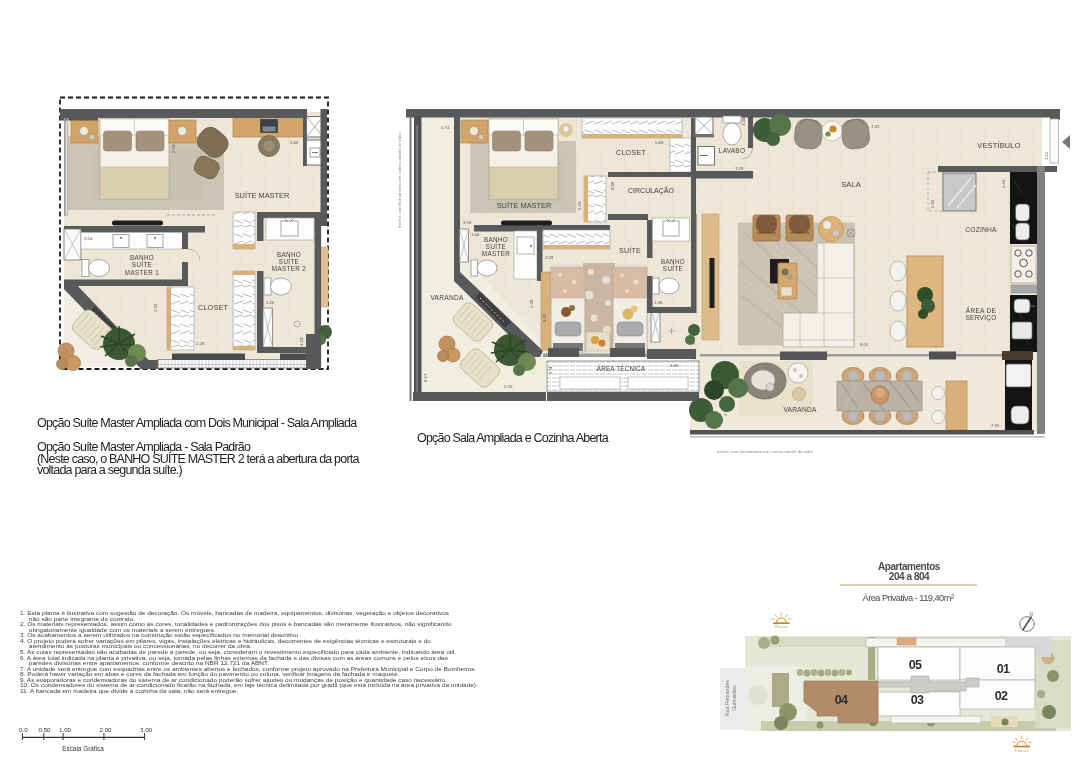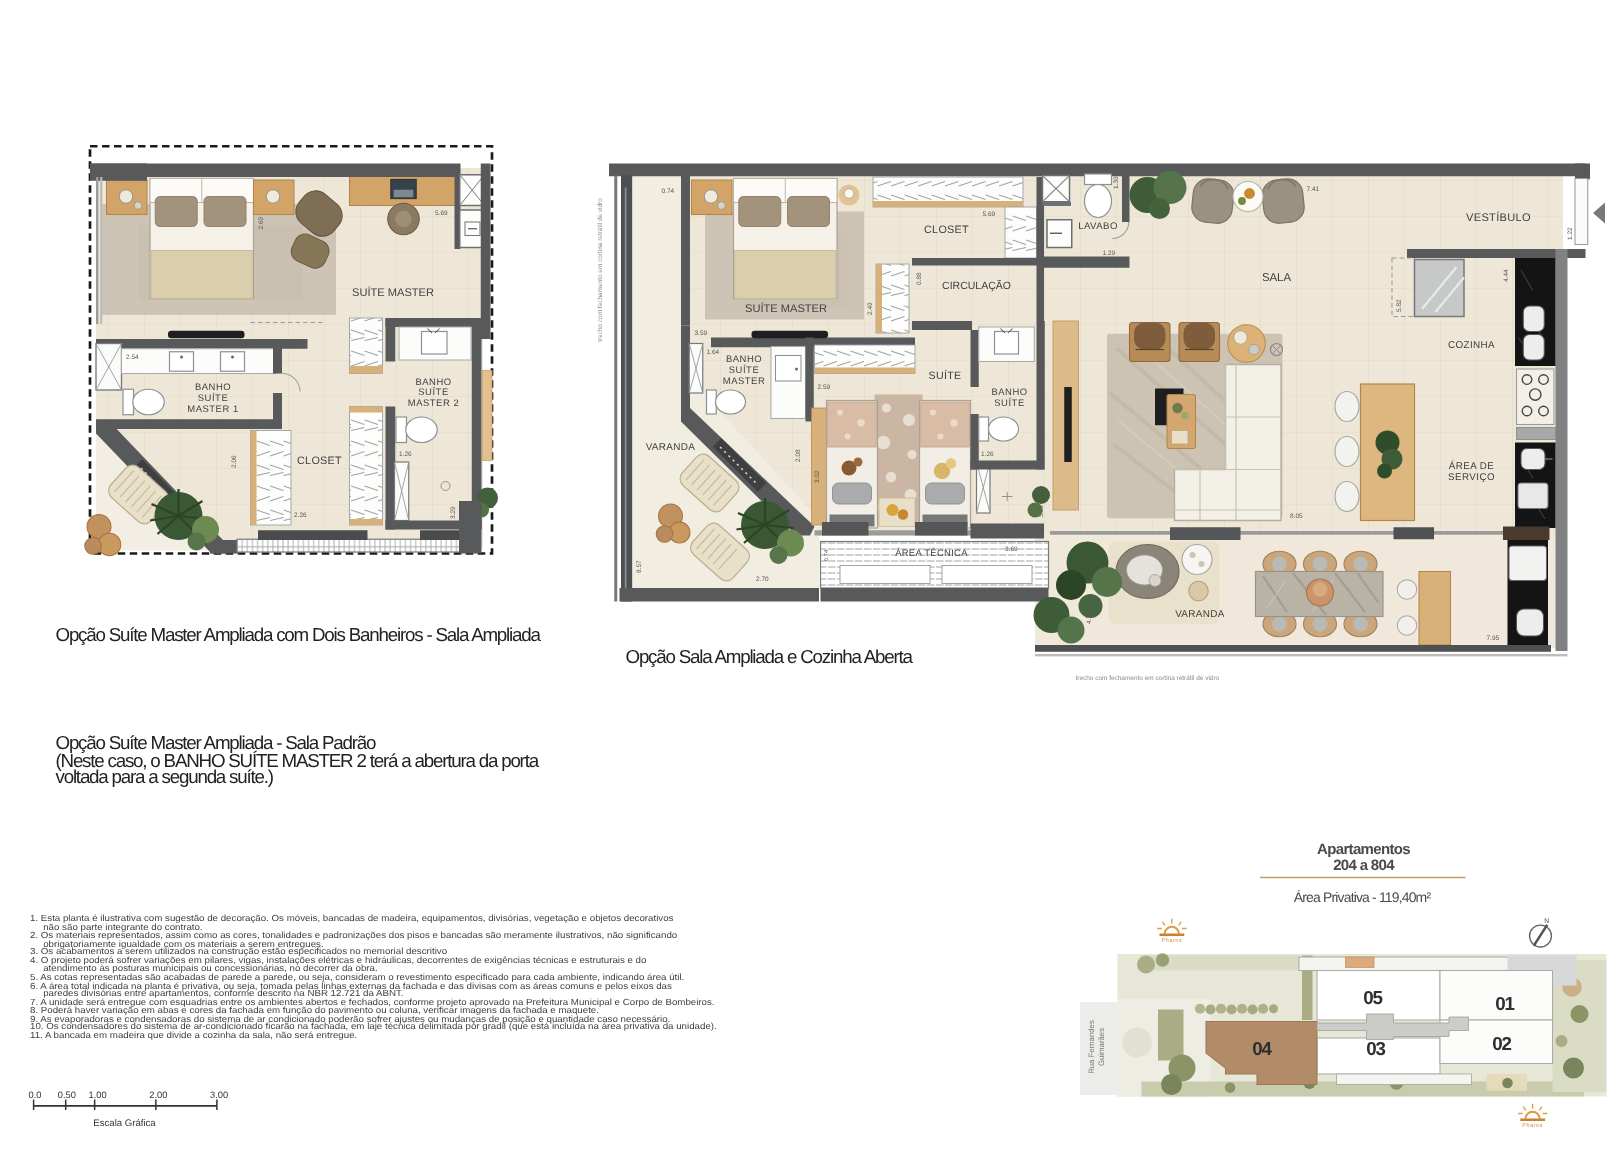--- a/index.html
+++ b/index.html
@@ -779,23 +779,23 @@
   <text x="38.5" y="732" font-size="6.2" fill="#333">0.50</text>
   <text x="59" y="732" font-size="6.2" fill="#333">1.00</text>
   <text x="99.5" y="732" font-size="6.2" fill="#333">2.00</text>
   <text x="140" y="732" font-size="6.2" fill="#333">3.00</text>
   <path d="M22.4 733v7M43.8 733v7M63.1 733v7M103.9 733v7M144.6 733v7" stroke="#333" stroke-width="1"></path>
   <path d="M22.4 737.3h122.2" stroke="#333" stroke-width="1.2"></path>
   <text x="83" y="750.5" font-size="6.4" fill="#333" text-anchor="middle">Escala Gráfica</text>
 </g>
 </svg>
 
-<div class="abs cap" style="left:37px;top:418px;">Opção Suíte Master Ampliada com Dois Banheiros - Sala Ampliada</div>
-
-<div class="abs cap" style="left:37px;top:442px;margin-top:48px;">Opção Suíte Master Ampliada - Sala Padrão<br>(Neste caso, o BANHO SUÍTE MASTER 2 terá a abertura da porta<br>voltada para a segunda suíte.)</div>
+<div class="abs cap" style="left:37px;top:418px;">Opção Suíte Master Ampliada com Dois Municipal - Sala Ampliada</div>
+
+<div class="abs cap" style="left:37px;top:442px;">Opção Suíte Master Ampliada - Sala Padrão<br>(Neste caso, o BANHO SUÍTE MASTER 2 terá a abertura da porta<br>voltada para a segunda suíte.)</div>
 
 <div class="abs cap" style="left:417px;top:433px;">Opção Sala Ampliada e Cozinha Aberta</div>
 
 <div class="abs note" style="left:20px;top:611px;">
 <div>1.  Esta planta é ilustrativa com sugestão de decoração. Os móveis, bancadas de madeira, equipamentos, divisórias, vegetação e objetos decorativos</div>
 <div style="padding-left:8px;">não são parte integrante do contrato.</div>
 <div>2.  Os materiais representados, assim como as cores, tonalidades e padronizações dos pisos e bancadas são meramente ilustrativos, não significando</div>
 <div style="padding-left:8px;">obrigatoriamente igualdade com os materiais a serem entregues.</div>
 <div>3.  Os acabamentos a serem utilizados na construção estão especificados no memorial descritivo</div>
 <div>4.  O projeto poderá sofrer variações em pilares, vigas, instalações elétricas e hidráulicas, decorrentes de exigências técnicas e estruturais e do</div>

